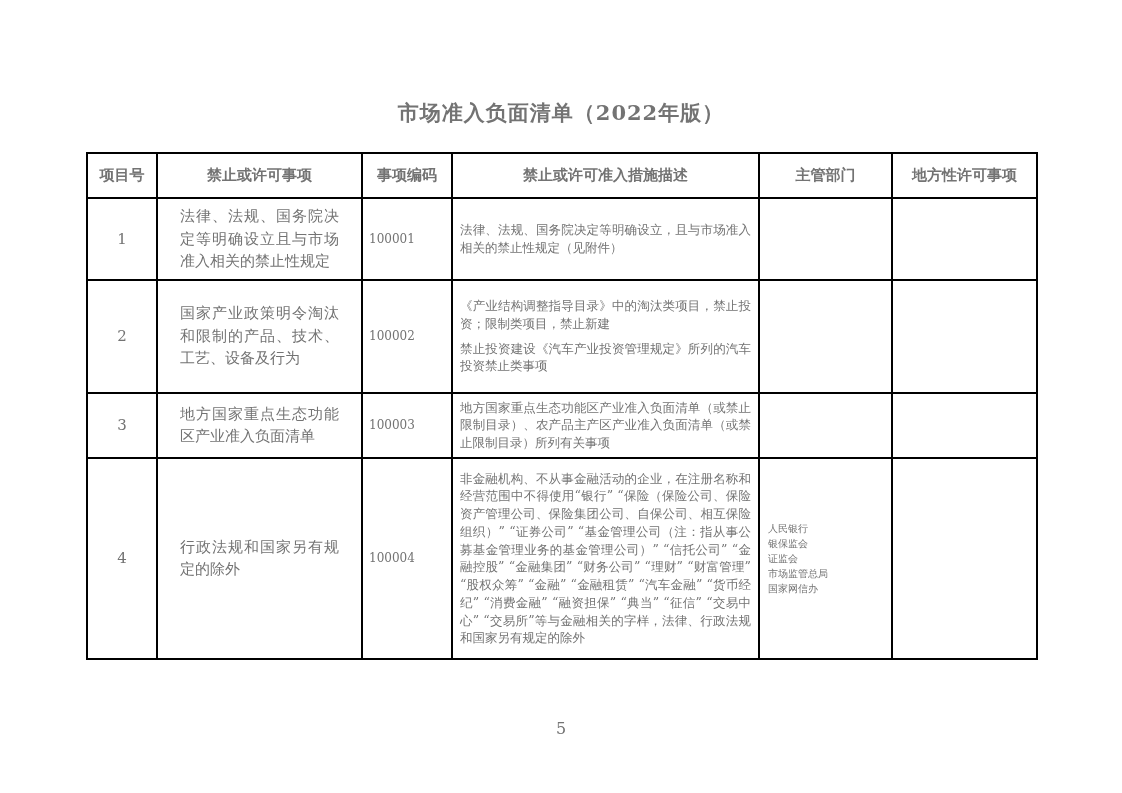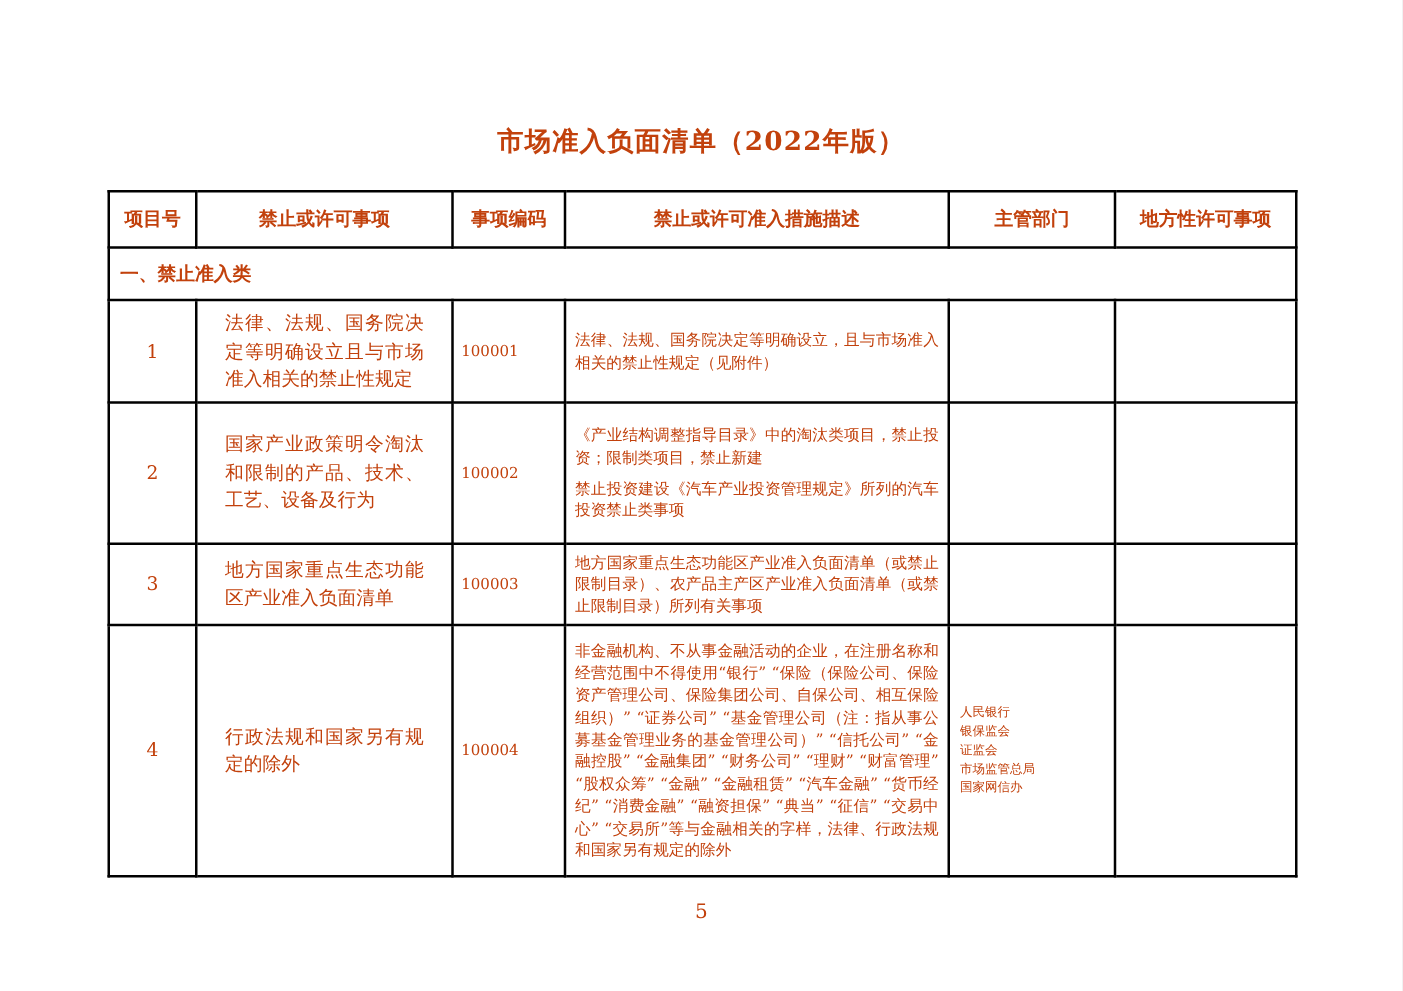--- a/index.html
+++ b/index.html
@@ -3,21 +3,21 @@
 <meta charset="utf-8">
 <style>
   * { margin: 0; padding: 0; box-sizing: border-box; }
   html, body { background: #e8e8e8; }
   .page {
     position: relative;
     width: 1122px;
     height: 793px;
     background: #ffffff;
     font-family: "DejaVu Serif", "Liberation Serif", serif;
-    color: #c2410c;
+    color: #737373;
     overflow: hidden;
     margin: 0 auto;
   }
   .doc-title {
     position: absolute;
     top: 99px;
     left: 0;
     width: 100%;
     text-align: center;
     font-size: 21px;
@@ -113,23 +113,20 @@
       <tr style="height:45px">
         <th class="col-header">项目号</th>
         <th class="col-header">禁止或许可事项</th>
         <th class="col-header">事项编码</th>
         <th class="col-header">禁止或许可准入措施描述</th>
         <th class="col-header">主管部门</th>
         <th class="col-header">地方性许可事项</th>
       </tr>
     </thead>
     <tbody>
-      <tr style="height:42px">
-        <td class="section-cell" colspan="6">一、禁止准入类</td>
-      </tr>
 
       <tr style="height:76px">
         <td class="c-id">1</td>
         <td class="c-item">法律、法规、国务院决定等明确设立且与市场准入相关的禁止性规定</td>
         <td class="c-code">100001</td>
         <td class="c-desc">
           <p>法律、法规、国务院决定等明确设立，且与市场准入相关的禁止性规定（见附件）</p>
         </td>
         <td class="c-dept"></td>
         <td class="c-local"></td>

